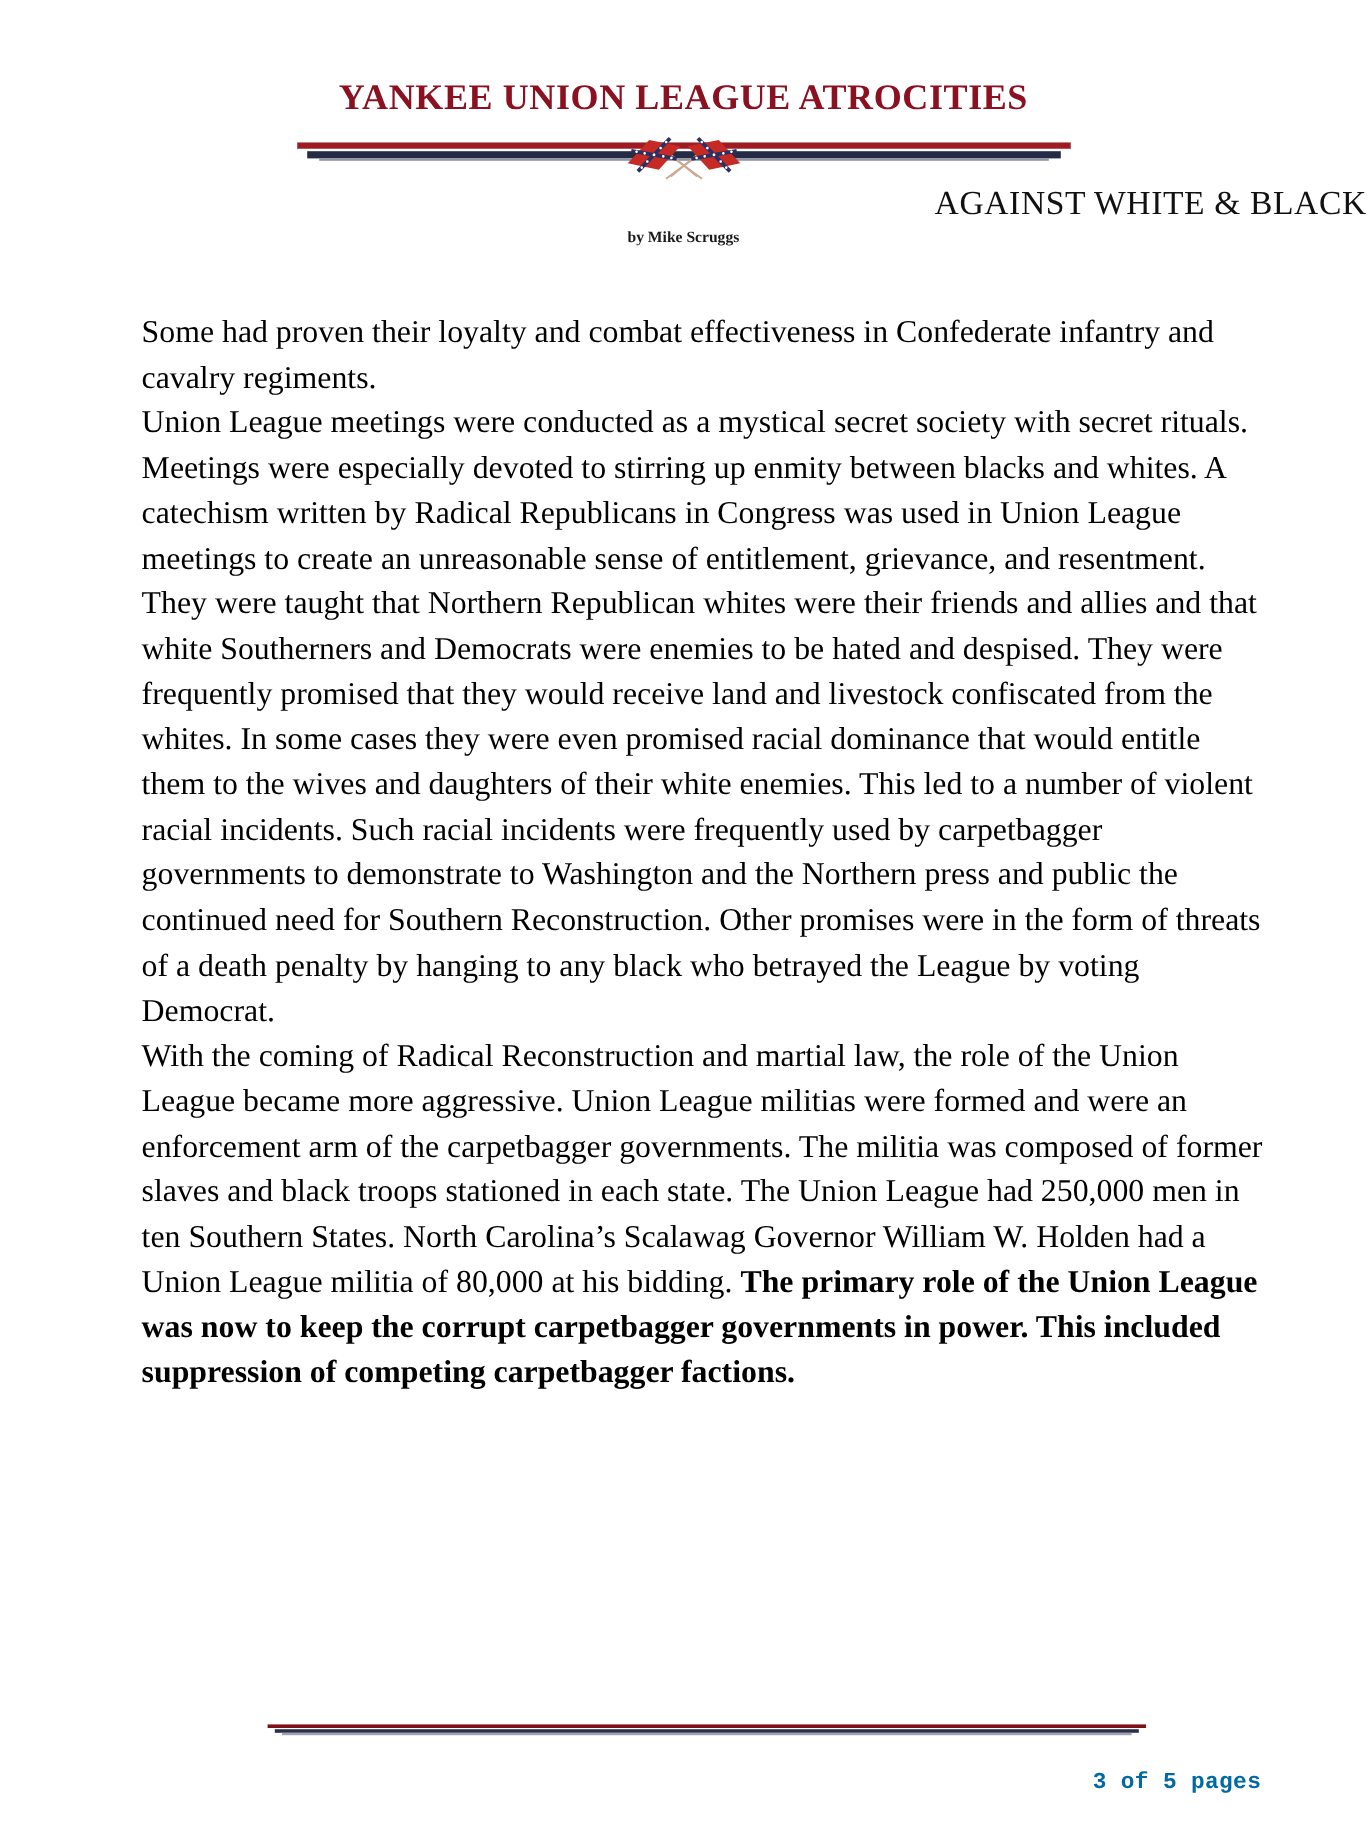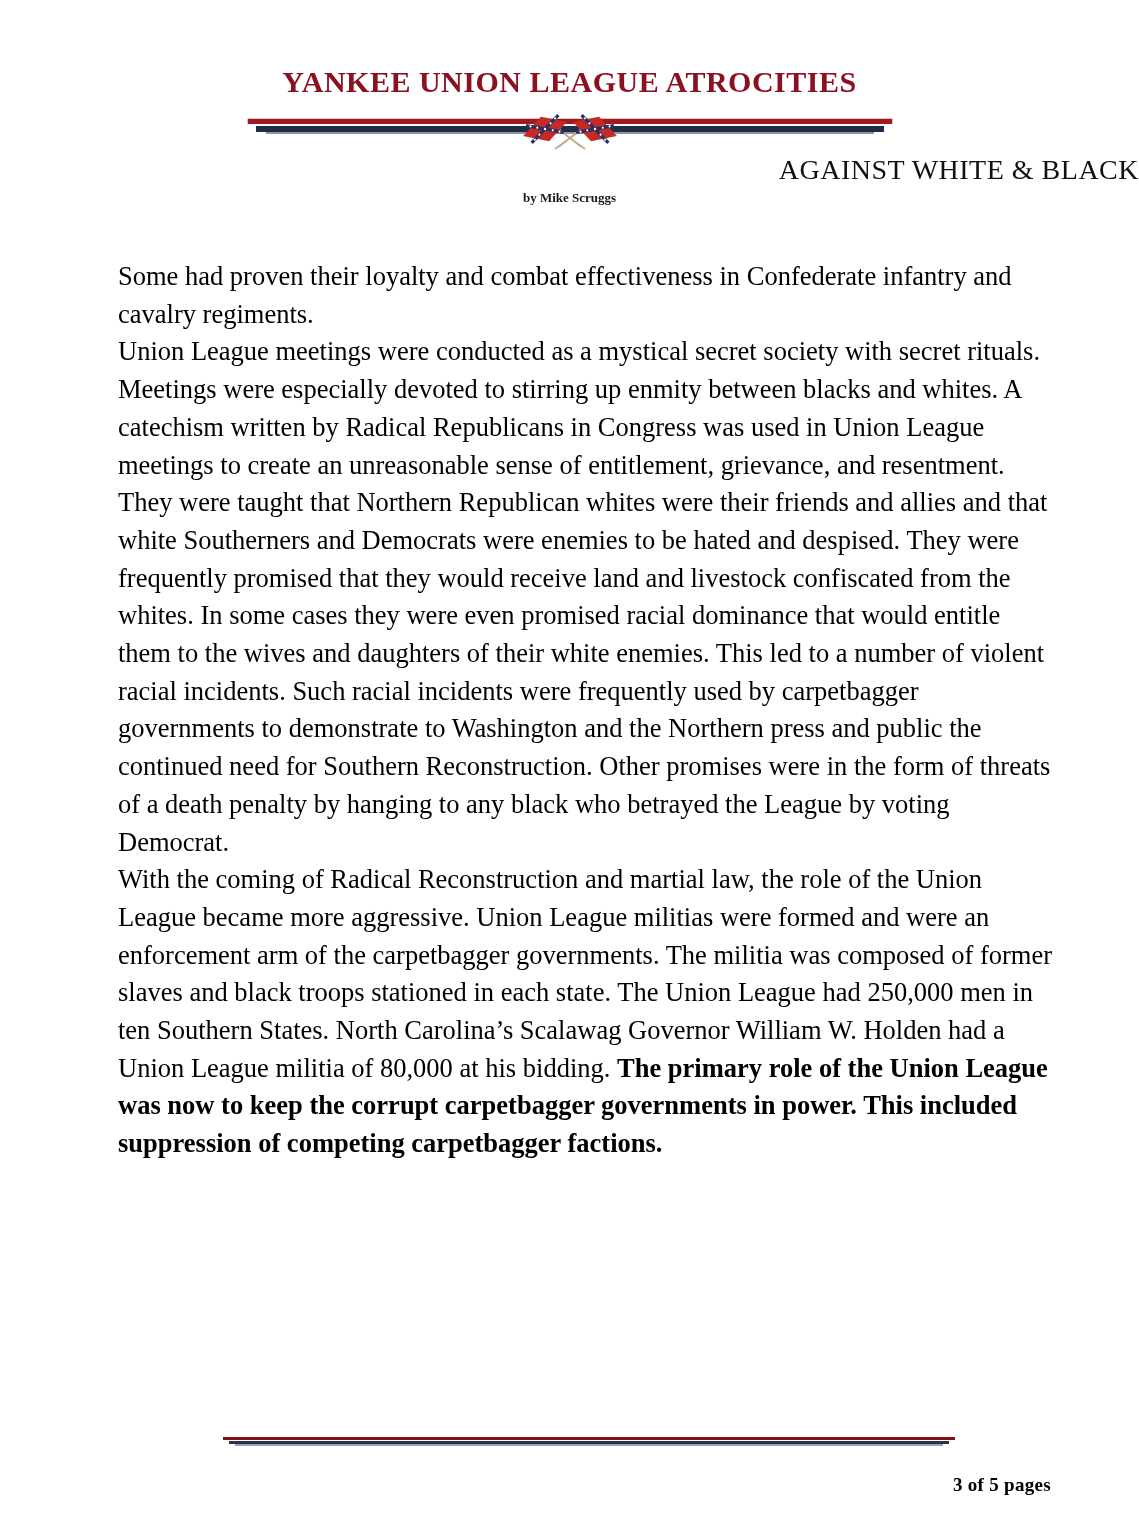--- a/index.html
+++ b/index.html
@@ -147,22 +147,22 @@
   .footer-rule .fr-grey {
     height: 2px;
     background: #9DA1B4;
     margin: 0 16px;
   }
 
   .page-number {
     position: absolute;
     right: 88px;
     top: 1474px;
-    color: #000000;
-    font-family: Liberation Serif, serif;
+    color: #0369a1;
+    font-family: Liberation Mono, monospace;
     font-weight: bold;
     font-size: 19px;
     letter-spacing: 0.3px;
   }
 </style>
 </head>
 <body>
 
 <div class="page">
 

